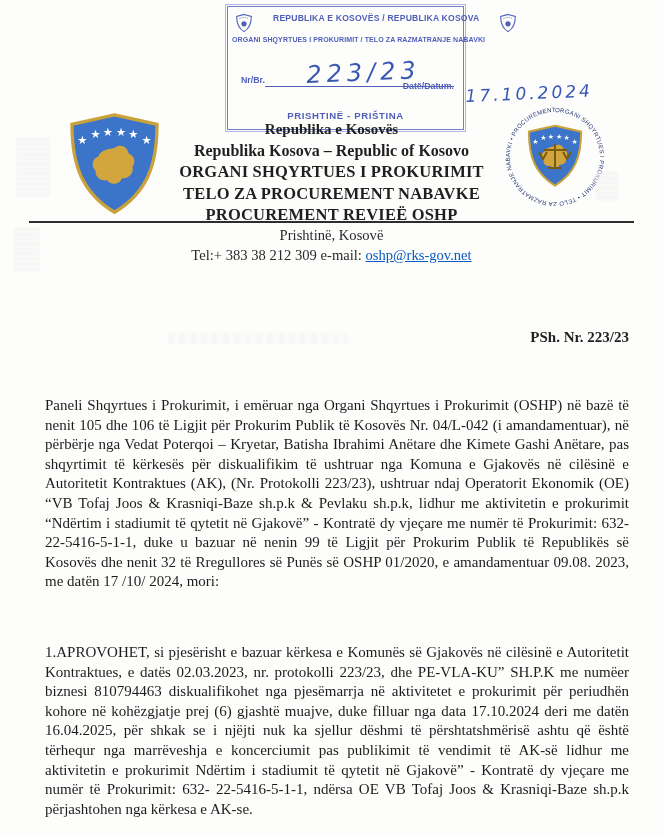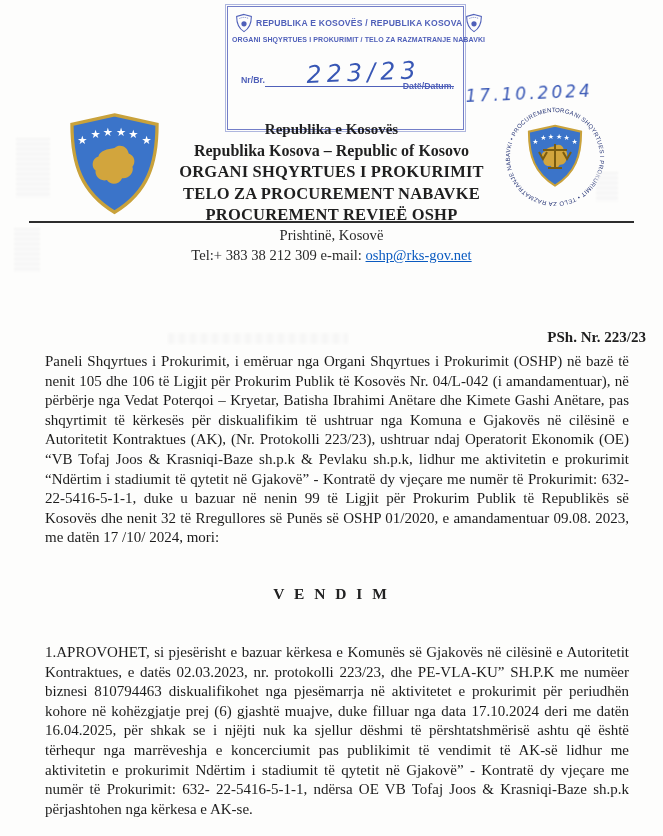--- a/index.html
+++ b/index.html
@@ -15,21 +15,21 @@
   
   .stamp{
     position:absolute;left:227px;top:6px;width:235px;height:122px;
     border:1.6px solid rgba(72,88,184,.8);
     outline:1px solid rgba(72,88,184,.45);
     outline-offset:1.5px;
     color:#4859b6;
     font-family:"Liberation Sans", sans-serif;
     opacity:.96;
   }
-  .stamp-row1{position:absolute;top:6px;left:7px;right:7px;display:flex;align-items:center;gap:3px;}
+  .stamp-row1{position:absolute;top:6px;left:7px;right:7px;display:flex;align-items:flex-start;gap:20px;}
   .stamp-title{flex:1;text-align:center;font-size:8.6px;font-weight:700;letter-spacing:.2px;white-space:nowrap;}
   .stamp-subtitle{position:absolute;top:29px;left:4px;right:4px;text-align:center;font-size:7px;font-weight:700;letter-spacing:.1px;white-space:nowrap;}
   .stamp-field{position:absolute;left:13px;right:9px;display:flex;align-items:flex-end;}
   .stamp-field .flabel{font-size:8.8px;font-weight:700;padding-bottom:2px;white-space:nowrap;}
   .stamp-field .fline{flex:1;border-bottom:1.7px solid #4859b6;position:relative;height:30px;}
   .field-nr{top:48px;height:32px;}
   .field-date{top:74px;height:24px;flex-direction:column;}
   .hand{
     position:absolute;bottom:-3px;
     font-family:"DejaVu Sans", sans-serif;
@@ -49,28 +49,28 @@
   
   .letterhead{position:absolute;top:120px;left:0;right:0;text-align:center;line-height:1.32;}
   .lh1{font-size:15px;font-weight:700;}
   .lh2{font-size:16px;font-weight:700;}
   .lh3{font-size:16.5px;font-weight:700;letter-spacing:.2px;}
   .rule{position:absolute;top:221px;left:29px;right:29px;border-top:2px solid #2d2d2d;}
   .contact{position:absolute;top:225px;left:0;right:0;text-align:center;font-size:14.6px;line-height:1.38;color:#2a2a2a;}
   .contact a{color:#0b5bc0;}
 
   
-  .refnum{position:absolute;top:329px;right:17px;font-size:15px;font-weight:700;}
+  .refnum{position:absolute;top:329px;right:34px;font-size:15px;font-weight:700;}
 
   
   .para{
     position:absolute;left:45px;width:584px;
     font-size:15px;line-height:19.6px;text-align:justify;color:#1c1c1c;
   }
-  .para1{top:352px;}
+  .para1{top:396px;}
   .para2{top:643px;}
   .vendim{position:absolute;top:585px;left:0;right:0;text-align:center;font-size:15.5px;font-weight:700;letter-spacing:3px;color:#222;}
 
   
   .ghost{position:absolute;filter:blur(1.2px);opacity:.5;pointer-events:none;}
   .ghost-bar{left:168px;top:333px;width:180px;height:11px;
     background:repeating-linear-gradient(90deg,#f1f1f1 0 6px,#fafafa 6px 11px);}
   .speck{background:repeating-linear-gradient(180deg,#ededed 0 2px,#f8f8f8 2px 5px);opacity:.55;}
   .speck1{left:16px;top:138px;width:34px;height:60px;}
   .speck2{left:14px;top:228px;width:26px;height:44px;}
@@ -119,20 +119,21 @@
       <span class="fline">
         <span class="hand hand-nr">223/23</span>
       </span>
     </div>
     <div class="stamp-field field-date">
       <span class="flabel">Datë/Datum.</span>
       <span class="fline">
         <span class="hand hand-date">17.10.2024</span>
       </span>
     </div>
+    <div class="stamp-city">PRISHTINË - PRIŠTINA</div>
   </div>
 
   <svg class="emblem-left" viewBox="0 0 100 110">
     <use href="#shield"></use>
   </svg>
 
   <svg class="seal-right" viewBox="0 0 106 106">
     <defs>
         <path id="ringpath" d="M53 8 a45 45 0 1 1 -0.1 0"></path>
       </defs>
@@ -161,21 +162,20 @@
 
   <div class="contact">
     <div>Prishtinë, Kosovë</div>
     <div><span>Tel:+ 383 38 212 309 e-mail: </span><a href="#">oshp@rks-gov.net</a></div>
   </div>
 
   <div class="refnum">PSh. Nr. 223/23</div>
 
   <div class="para para1">Paneli Shqyrtues i Prokurimit, i emëruar nga Organi Shqyrtues i Prokurimit (OSHP) në bazë të nenit 105 dhe 106 të Ligjit për Prokurim Publik të Kosovës Nr. 04/L-042 (i amandamentuar), në përbërje nga Vedat Poterqoi – Kryetar, Batisha Ibrahimi Anëtare dhe Kimete Gashi Anëtare, pas shqyrtimit të kërkesës për diskualifikim të ushtruar nga Komuna e Gjakovës në cilësinë e Autoritetit Kontraktues (AK), (Nr. Protokolli 223/23), ushtruar ndaj Operatorit Ekonomik (OE) “VB Tofaj Joos &amp; Krasniqi-Baze sh.p.k &amp; Pevlaku sh.p.k, lidhur me aktivitetin e prokurimit “Ndërtim i stadiumit të qytetit në Gjakovë” - Kontratë dy vjeçare me numër të Prokurimit: 632- 22-5416-5-1-1, duke u bazuar në nenin 99 të Ligjit për Prokurim Publik të Republikës së Kosovës dhe nenit 32 të Rregullores së Punës së OSHP 01/2020, e amandamentuar 09.08. 2023, me datën 17 /10/ 2024, mori:</div>
 
-  <div class="vendim">V E N D I M</div>
 
   <div class="para para2">1.APROVOHET, si pjesërisht e bazuar kërkesa e Komunës së Gjakovës në cilësinë e Autoritetit Kontraktues, e datës 02.03.2023, nr. protokolli 223/23, dhe PE-VLA-KU” SH.P.K me numëer biznesi 810794463 diskualifikohet nga pjesëmarrja në aktivitetet e prokurimit  për periudhën kohore në kohëzgjatje prej (6) gjashtë muajve, duke filluar nga data 17.10.2024 deri me datën 16.04.2025, për shkak se i njëjti nuk ka sjellur dëshmi të përshtatshmërisë ashtu që është tërhequr nga marrëveshja e koncerciumit pas publikimit të vendimit të AK-së lidhur me aktivitetin e prokurimit Ndërtim i stadiumit të qytetit në Gjakovë” - Kontratë dy vjeçare me numër të Prokurimit: 632- 22-5416-5-1-1, ndërsa OE VB Tofaj Joos &amp; Krasniqi-Baze sh.p.k përjashtohen nga kërkesa e AK-se.</div>
 
   <div class="ghost ghost-bar"></div>
   <div class="ghost speck speck1"></div>
   <div class="ghost speck speck2"></div>
   <div class="ghost speck speck3"></div>
 
 </div>
 

